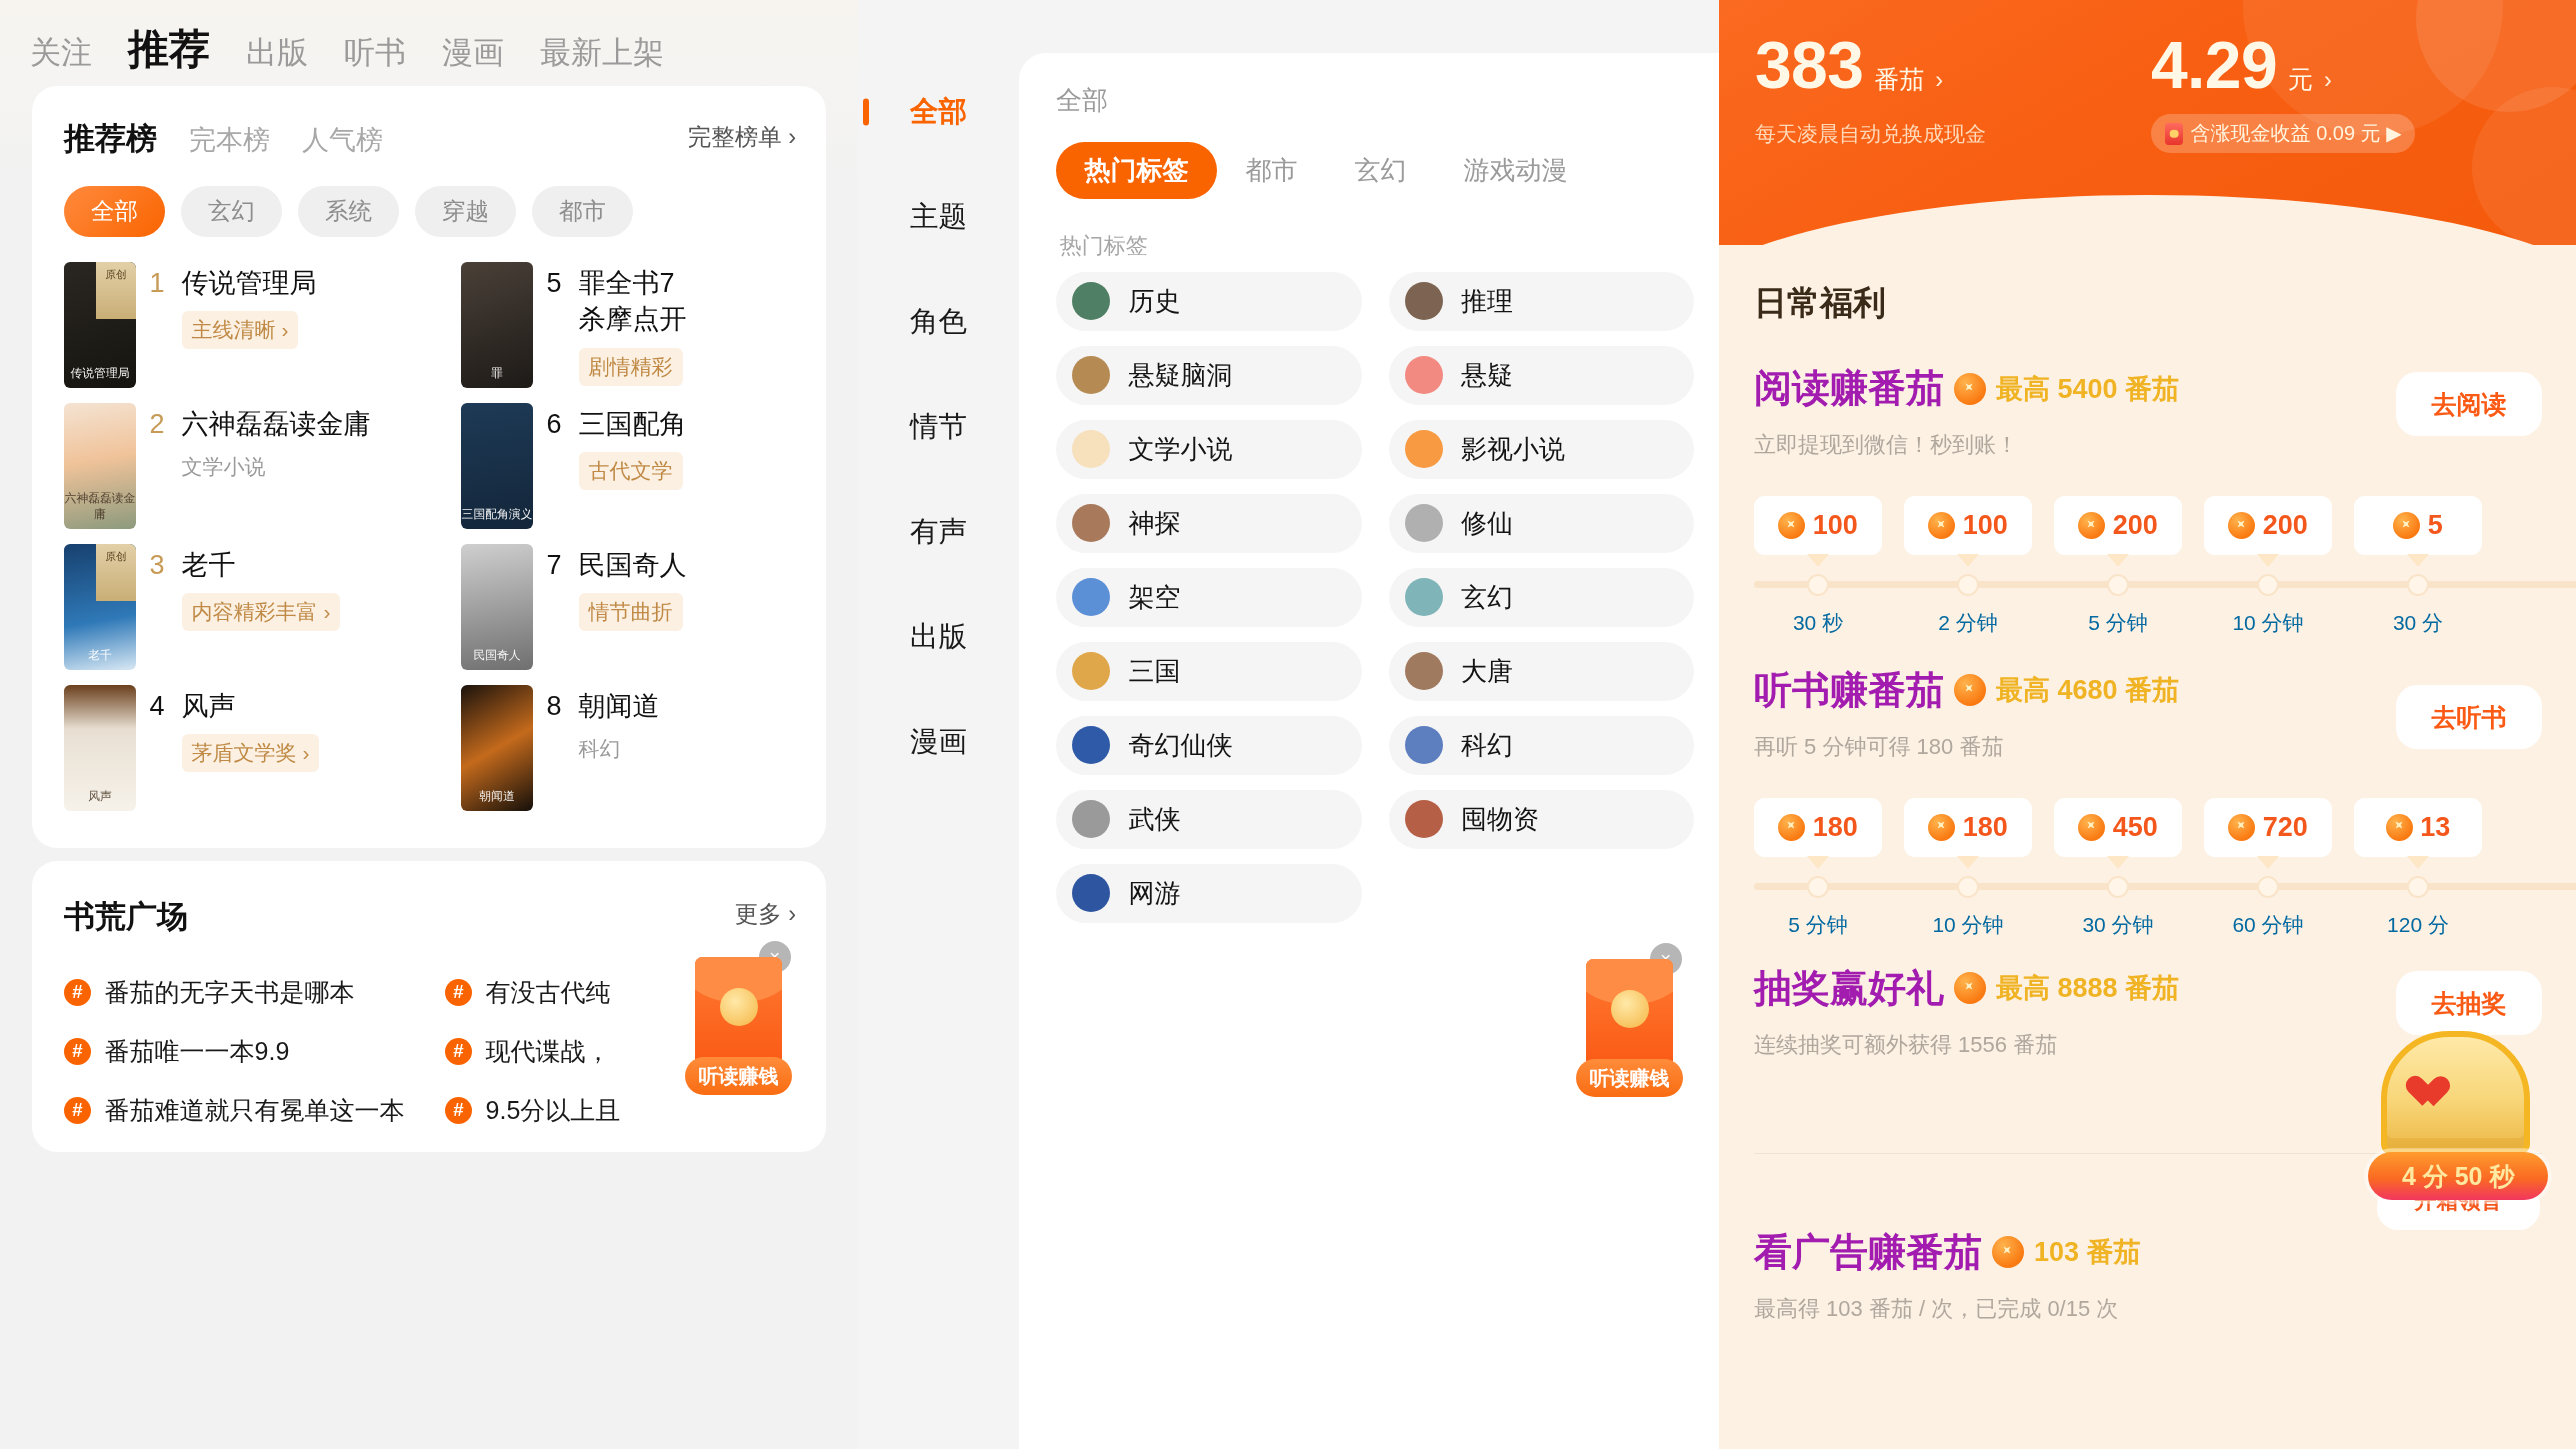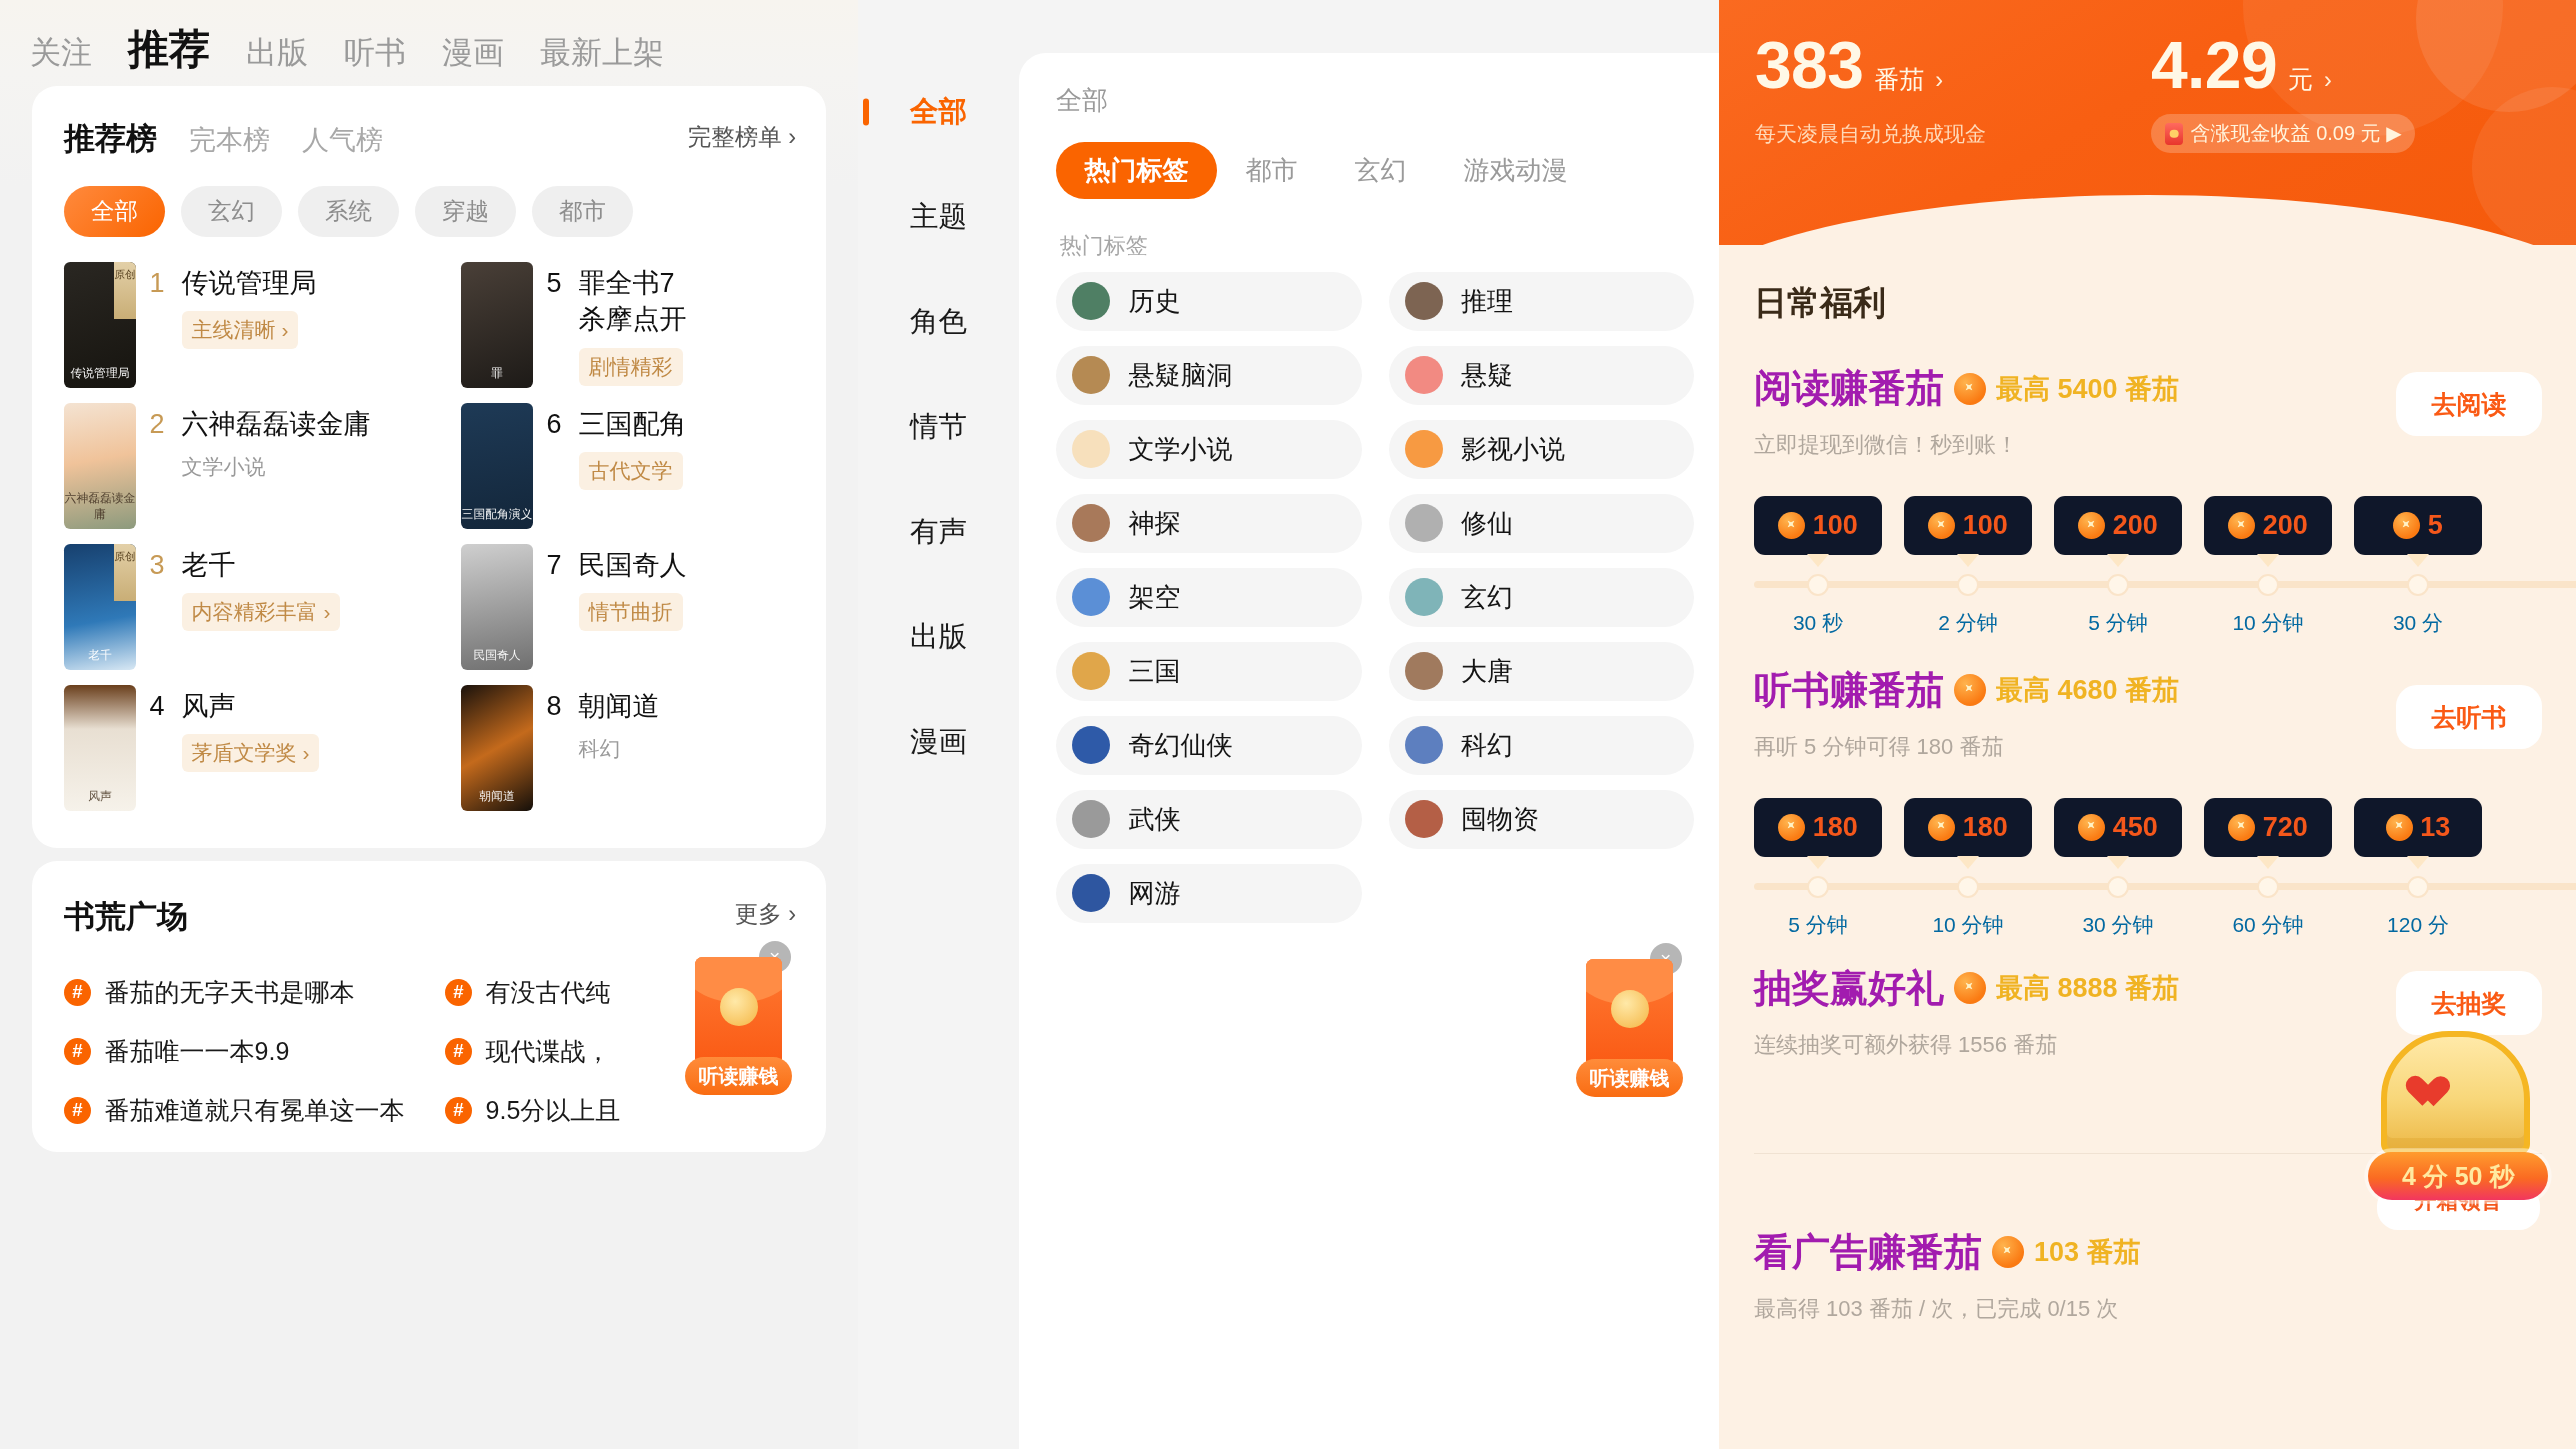--- a/index.html
+++ b/index.html
@@ -54,21 +54,21 @@
     column-gap: 0px; row-gap: 5px;
     padding: 25px 0 27px 0;
   }
   .book-item { display: flex; padding-left: 32px; align-items: flex-start; height: 136px; }
   .book-cover {
     width: 72px; height: 126px; border-radius: 6.2px;
     flex: 0 0 72px; position: relative; overflow: hidden;
     background: #333;
   }
   .book-cover .orig-ribbon {
-    position: absolute; right: 0; top: 0; width: 22px; height: 57px;
+    position: absolute; right: 0; top: 0; width: 40px; height: 57px;
     background: linear-gradient(180deg,#e3d0a8,#c9ae76);
     color: #5a4422; font-size: 10.5px; line-height: 1.05;
     text-align: center; padding-top: 6.2px; letter-spacing: 0px;
   }
   .bc-title {
     position: absolute; left: 0; right: 0; bottom: 6.2px;
     color: #fff; font-size: 11.8px; text-align: center; opacity: .95;
   }
   .book-meta { padding-left: 13.6px; padding-top: 2.5px; min-width: 0; }
   .book-line { display: flex; align-items: baseline; gap: 11px; }
@@ -209,21 +209,21 @@
     position: absolute; right: 0; top: 46px;
     background: #fff; border-radius: 21px;
     width: 146px; height: 64px;
     display: flex; align-items: center; justify-content: center;
     color: #fa5a14; font-size: 25px; font-weight: 700;
   }
   .timeline { position: relative; margin-top: 36px; height: 155px; }
   .tl-row { display: flex; gap: 22px; }
   .tl-node { width: 128px; flex: 0 0 128px; }
   .tl-bubble {
-    background: #0f172a; border-radius: 11px; height: 59px;
+    background: #ffffff; border-radius: 11px; height: 59px;
     display: flex; align-items: center; justify-content: center; gap: 7.4px;
     position: relative;
   }
   .tl-bubble::after {
     content:""; position:absolute; left:50%; transform:translateX(-50%);
     bottom:-12.4px; border-left:11px solid transparent; border-right:11px solid transparent;
     border-top:13.6px solid #fde7c6;
   }
   .tl-val { font-size: 27px; color: #f4571b; font-weight: 700; }
   .tl-line {

